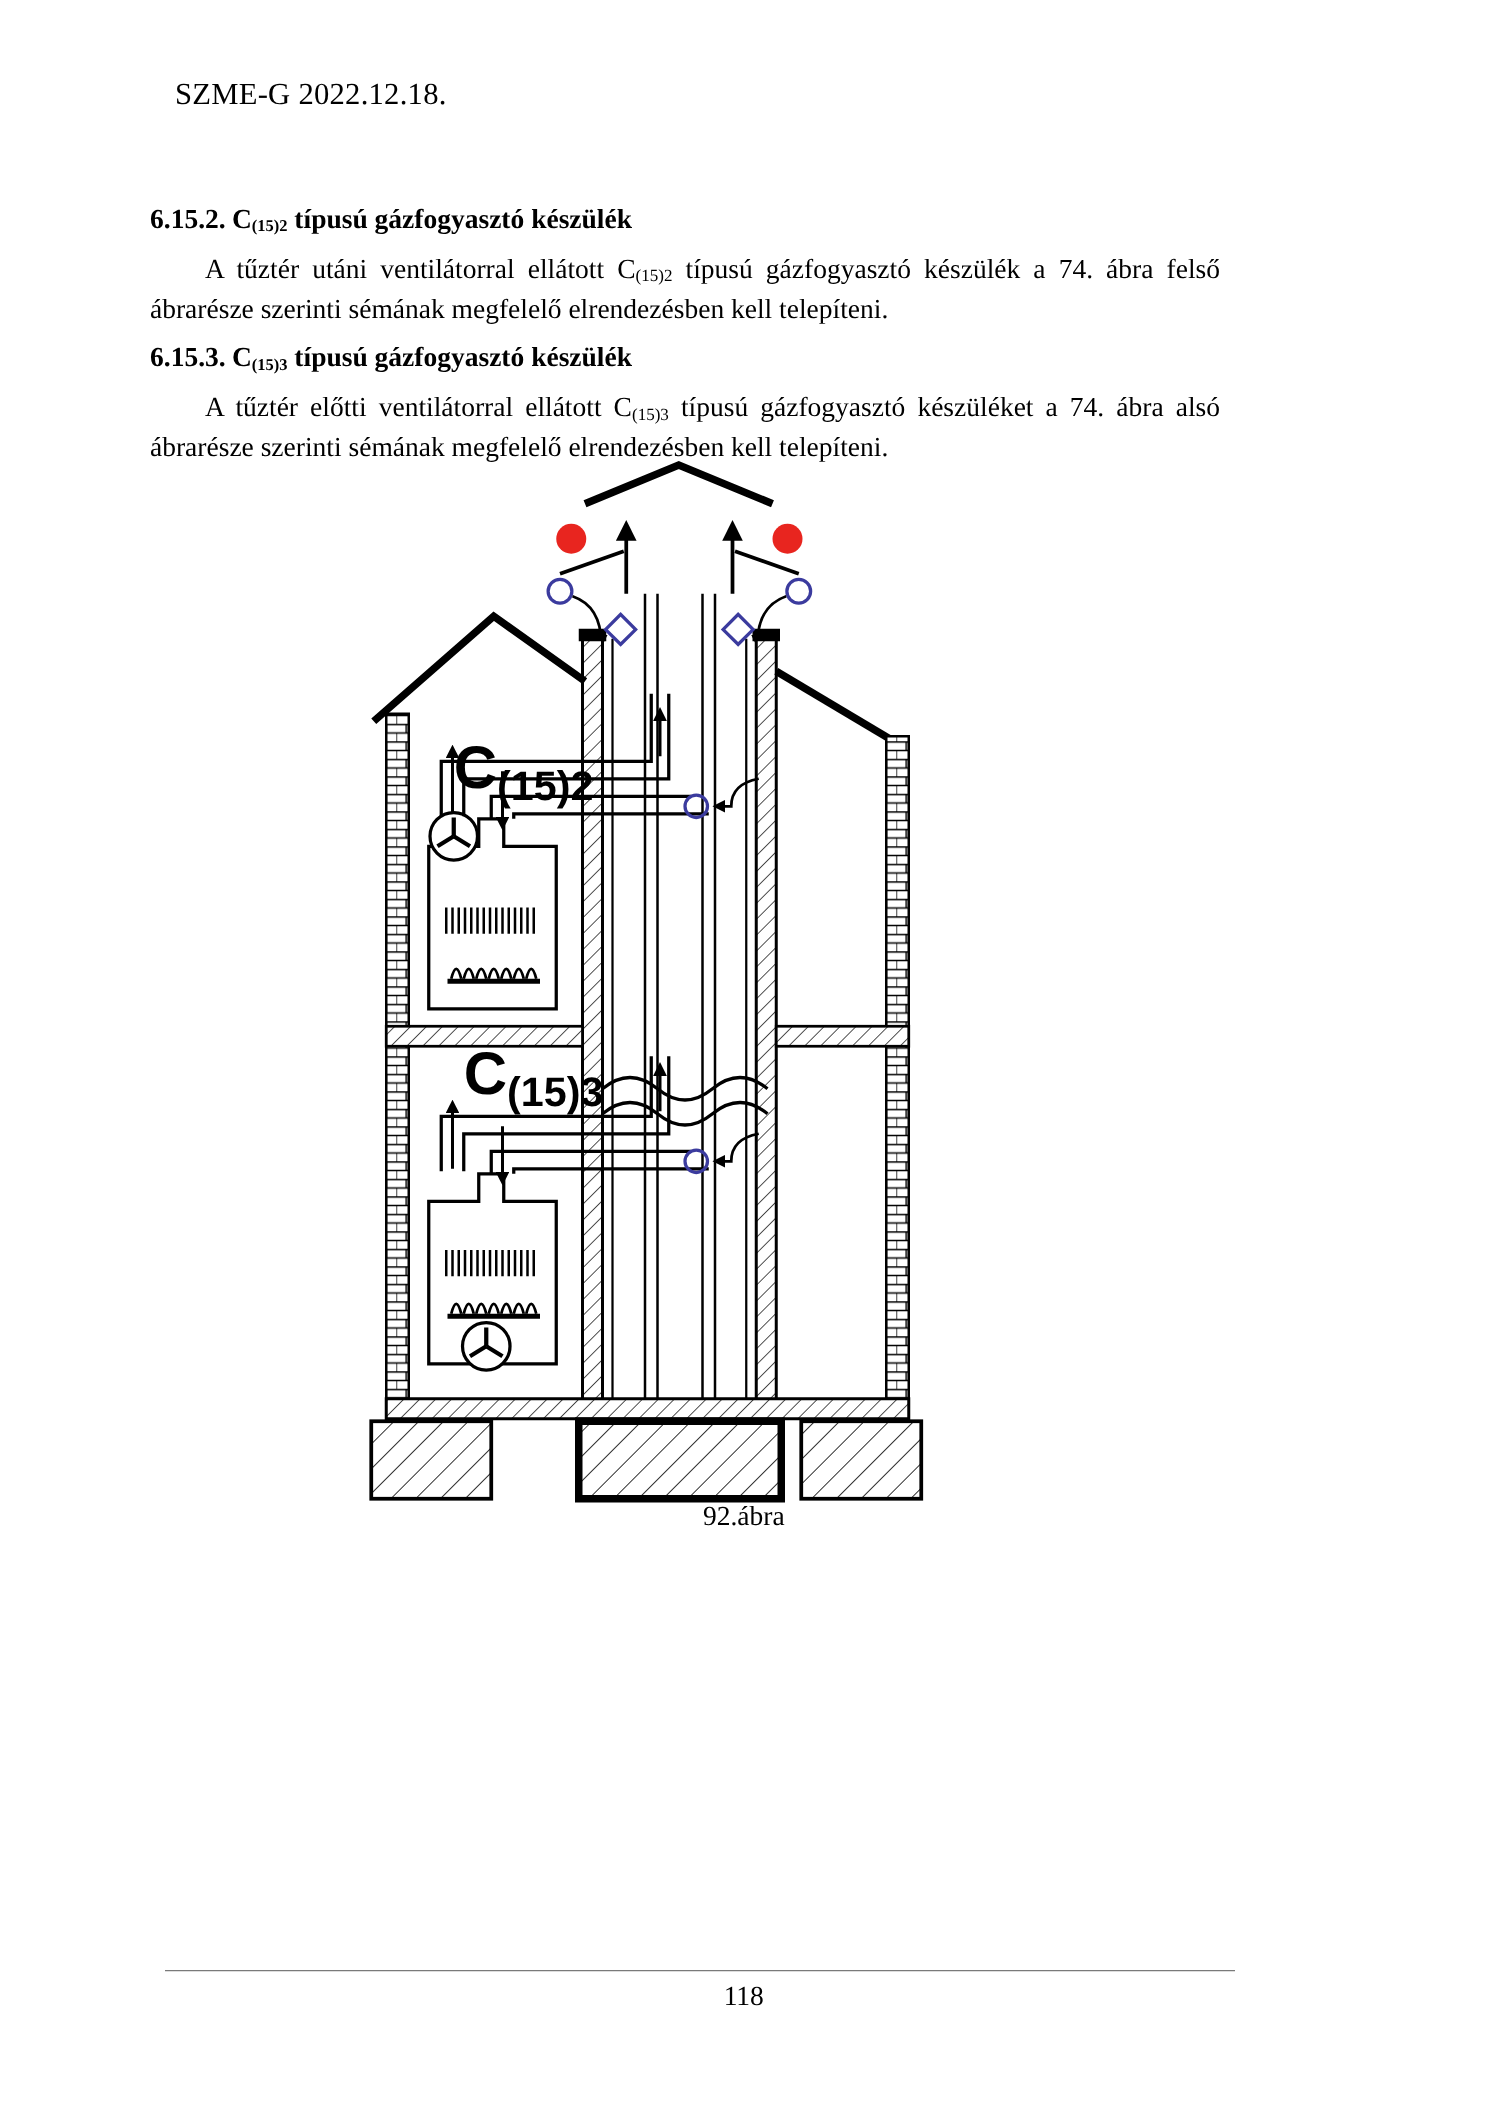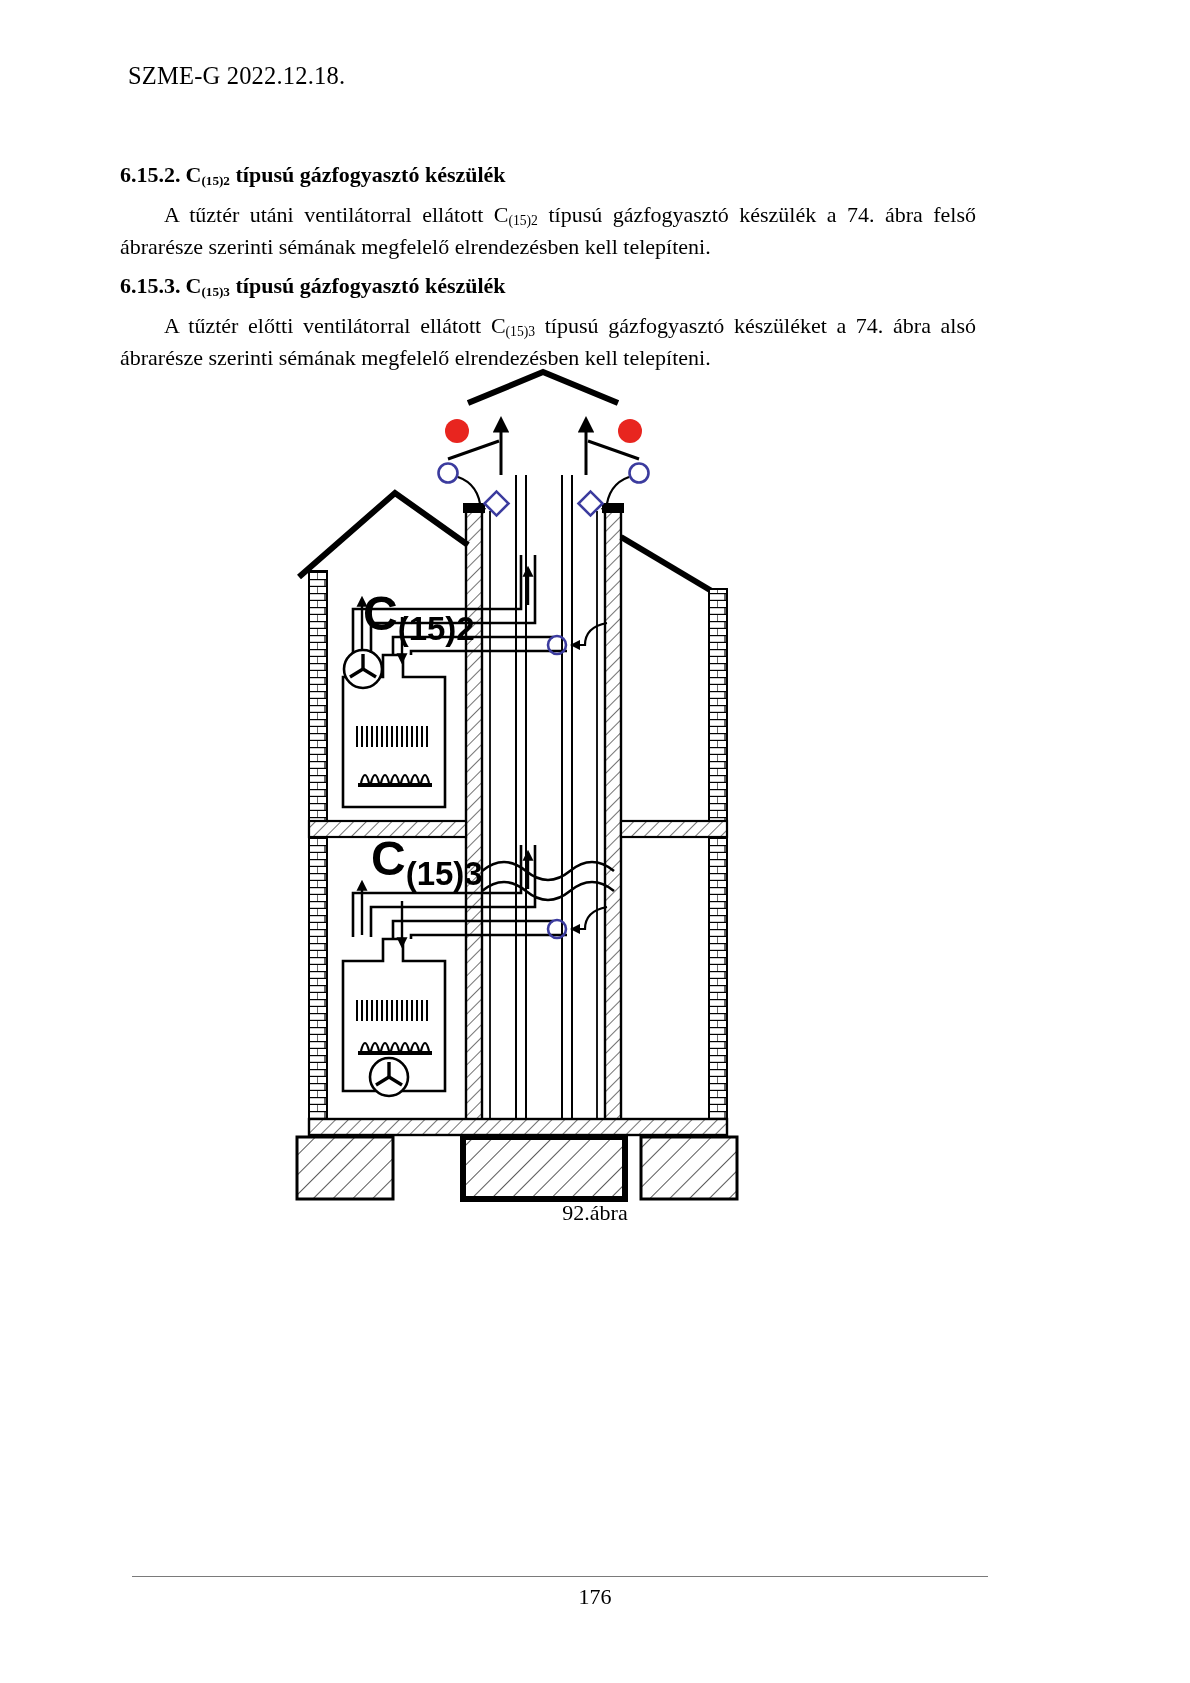--- a/index.html
+++ b/index.html
@@ -8,21 +8,21 @@
     font-family:"Liberation Serif", serif;
     color:#000;
     position:relative;
     overflow:hidden;
   }
   .page{
     position:absolute;inset:0;
     padding:0;
   }
   .hdr{
-    position:absolute;left:128px;top:62px;
+    position:absolute;left:140px;top:62px;
     font-size:24.5px;letter-spacing:.2px;
   }
   .body-col{
     position:absolute;left:120px;top:160px;width:856px;
   }
   h3.sec{
     font-family:"Liberation Serif", serif;
     font-weight:bold;font-size:22px;
     margin:0 0 6px 0;line-height:1.32;
   }
@@ -282,15 +282,15 @@
 
       <rect x="12" y="782" width="96" height="62" fill="url(#diagHatchWide)" stroke="#000" stroke-width="3"></rect>
       <rect x="178" y="782" width="162" height="62" fill="url(#diagHatchWide)" stroke="#000" stroke-width="6"></rect>
       <rect x="356" y="782" width="96" height="62" fill="url(#diagHatchWide)" stroke="#000" stroke-width="3"></rect>
     </svg>
   </div>
 
   <div class="fig-cap">92.ábra</div>
 
   <div class="footer-rule"></div>
-  <div class="pageno">176</div>
+  <div class="pageno">118</div>
 
 </div>
 
 </body></html>

